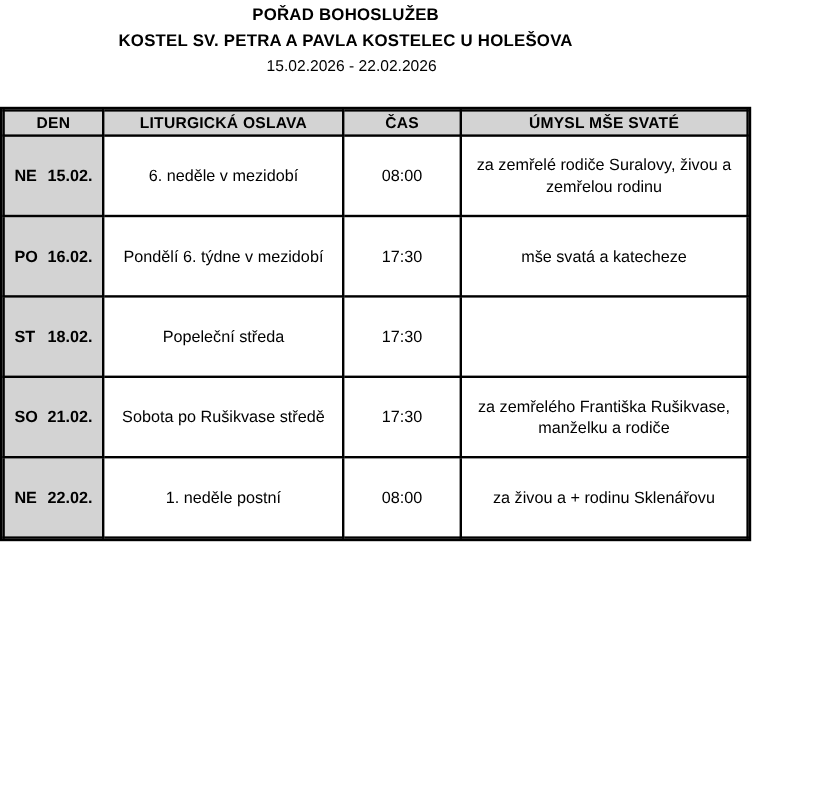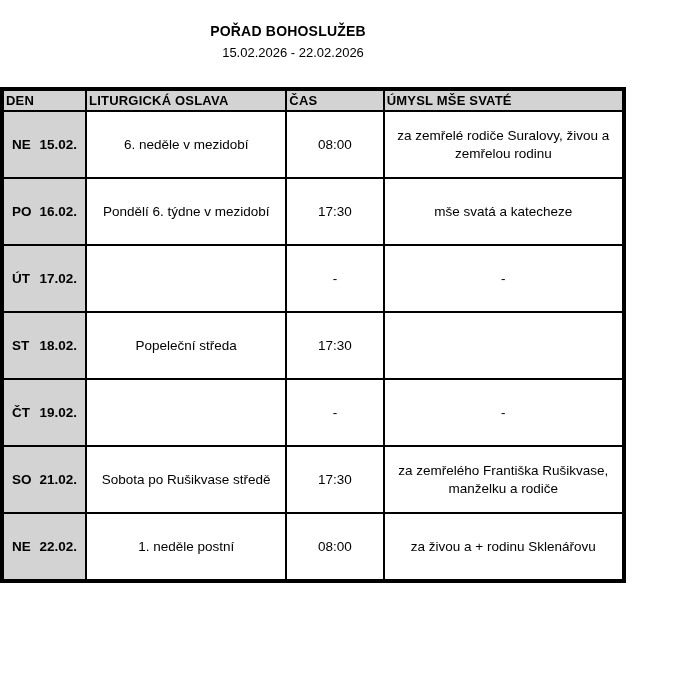--- a/index.html
+++ b/index.html
@@ -8,21 +8,21 @@
     width: 689px;
     height: 675px;
     font-family: "Liberation Sans", sans-serif;
     color: #000000;
     overflow: hidden;
   }
   .page {
     width: 576px;
     height: 675px;
     background: #ffffff;
-    padding-top: 21px;
+    padding-top: 2px;
   }
   .titles { text-align: center; }
   .title-main {
     font-size: 14px;
     font-weight: bold;
     line-height: 21px;
     letter-spacing: 0.2px;
   }
   .title-sub {
     font-size: 14px;
@@ -47,21 +47,21 @@
     border-collapse: collapse;
     table-layout: fixed;
   }
   table.schedule th, table.schedule td {
     border: 2px solid #000000;
   }
   table.schedule th {
     background: #d3d3d3;
     font-size: 13px;
     font-weight: bold;
-    text-align: left;
+    text-align: center;
     height: 21px;
     padding: 1px 2px;
     letter-spacing: 0.2px;
   }
   table.schedule td {
     font-size: 13.5px;
     text-align: center;
     vertical-align: middle;
     padding: 2px 3px;
     height: 67px;
@@ -84,20 +84,21 @@
   .col-cas { width: 15.7%; }
   .col-umy { width: 38.6%; }
 </style>
 </head>
 <body>
 
 <div class="page">
 
   <div class="titles">
     <div class="title-main">POŘAD BOHOSLUŽEB</div>
+    <div class="title-sub">KOSTEL SV. PETRA A PAVLA KOSTELEC U HOLEŠOVA</div>
     <div class="title-dates">15.02.2026 - 22.02.2026</div>
   </div>
 
   <div class="table-wrap">
     <table class="schedule">
       <colgroup>
         <col class="col-den">
           <col class="col-lit">
           <col class="col-cas">
           <col class="col-umy">
@@ -129,49 +130,27 @@
               <span>16.02.</span>
             </div>
           </td>
           <td>Pondělí 6. týdne v mezidobí</td>
           <td>17:30</td>
           <td>mše svatá a katecheze</td>
         </tr>
         <tr>
           <td class="day-cell">
             <div class="day-wrap">
-              <span>ÚT</span>
-              <span>17.02.</span>
-            </div>
-          </td>
-          <td></td>
-          <td>-</td>
-          <td>-</td>
-        </tr>
-        <tr>
-          <td class="day-cell">
-            <div class="day-wrap">
               <span>ST</span>
               <span>18.02.</span>
             </div>
           </td>
           <td>Popeleční středa</td>
           <td>17:30</td>
           <td></td>
-        </tr>
-        <tr>
-          <td class="day-cell">
-            <div class="day-wrap">
-              <span>ČT</span>
-              <span>19.02.</span>
-            </div>
-          </td>
-          <td></td>
-          <td>-</td>
-          <td>-</td>
         </tr>
         <tr>
           <td class="day-cell">
             <div class="day-wrap">
               <span>SO</span>
               <span>21.02.</span>
             </div>
           </td>
           <td>Sobota po Rušikvase středě</td>
           <td>17:30</td>

